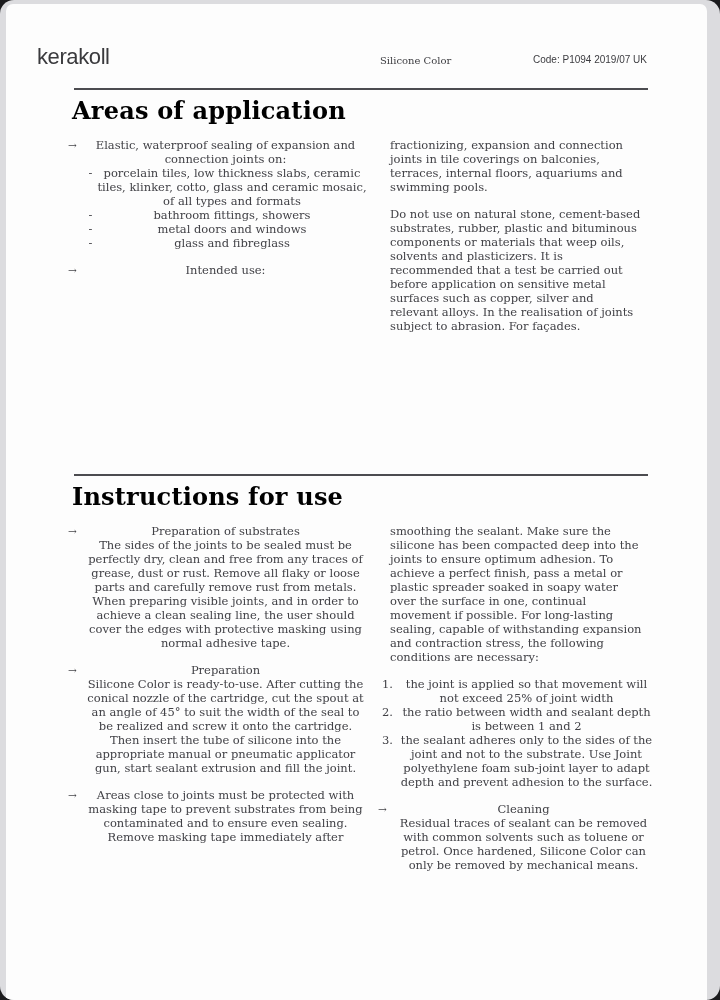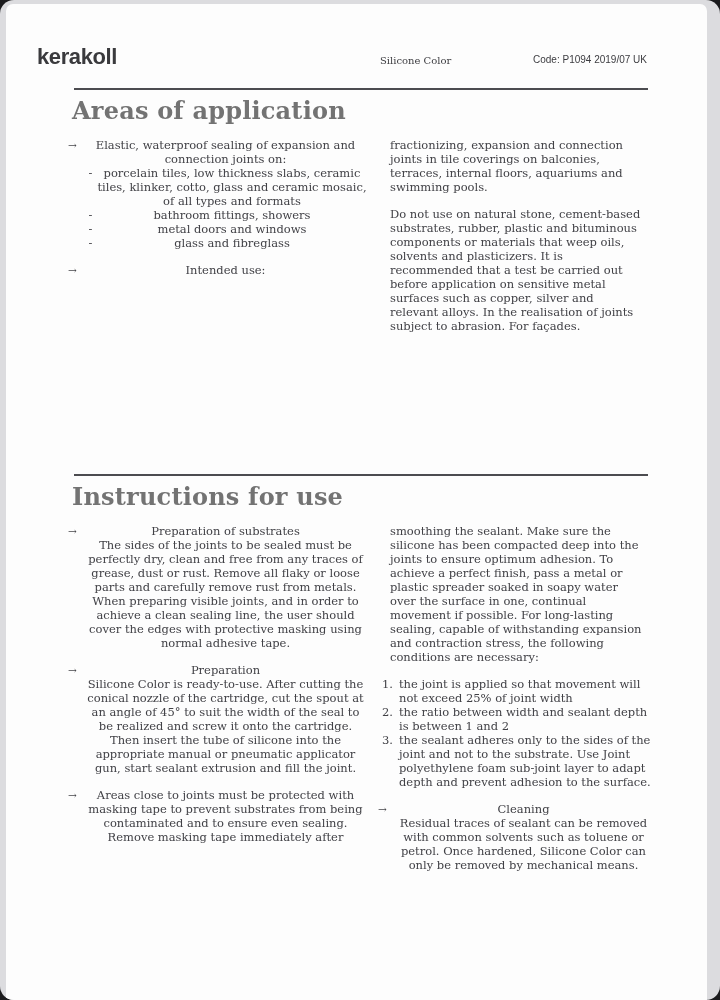--- a/index.html
+++ b/index.html
@@ -1,45 +1,45 @@
 <!DOCTYPE html>
 <html><head>
 <meta charset="utf-8">
 <style>
   html,body{margin:0;padding:0;width:720px;height:1000px;overflow:hidden;background:#1b1b1d;}
   .viewport{position:absolute;inset:0;border-radius:14px;overflow:hidden;background:#dcdcdf;}
   .page{position:absolute;left:6px;top:4px;right:13px;bottom:0;background:#fdfdfd;border-radius:7px 7px 0 0;}
   .abs{position:absolute;}
   
-  .logo{left:31px;top:40px;font-family:"Liberation Sans",sans-serif;font-weight:bold;font-size:22px;letter-spacing:-0.4px;color:#3a3a3d;}
+  .logo{left:31px;top:40px;font-family:"Liberation Sans",sans-serif;font-weight:normal;font-size:22px;letter-spacing:-0.4px;color:#3a3a3d;}
   .doc-title{left:374px;top:51px;font-family:"DejaVu Serif",serif;font-size:10px;color:#3c3c40;}
   .doc-code{right:60px;top:50px;font-family:Liberation Sans, sans-serif;font-size:10px;color:#3c3c40;}
   
   .rule{left:68px;width:574px;height:2px;background:#4c4c50;}
   .r1{top:84px;}
   .r2{top:470px;}
-  .sec-title{left:66px;font-family:"DejaVu Serif",serif;font-size:24px;font-weight:600;letter-spacing:0.2px;color:#737373;margin:0;}
+  .sec-title{left:66px;font-family:"DejaVu Serif",serif;font-size:24px;font-weight:600;letter-spacing:0.2px;color:#000000;margin:0;}
   .t1{top:92px;}
   .t2{top:478px;}
   
   .col{font-family:"DejaVu Serif",serif;font-size:11.5px;line-height:14px;color:#414146;}
   .s1{top:134px;}
   .s2{top:520px;}
   .l{left:62px;width:300px;}
   .r{left:372px;width:276px;}
   .item{display:flex;margin-bottom:13px;}
   .mk{flex:none;width:15px;font-size:10.5px;color:#46464a;}
   .tx{flex:1;text-align:center;}
   .sub{display:flex;}
   .mk2{flex:none;width:11px;padding-left:2px;}
   .sub-tx{flex:1;}
   p{margin:0 12px 13px;}
   .nitem{display:flex;}
   .nm{flex:none;width:21px;padding-left:4px;box-sizing:border-box;}
-  .nt{flex:1;}
+  .nt{flex:1;text-align:center;}
   .num-list{margin-bottom:13px;}
 </style>
 </head>
 <body>
 
 <div class="viewport">
   <div class="page">
 
     <div class="abs logo">kerakoll</div>
     <div class="abs doc-title">Silicone Color</div>

